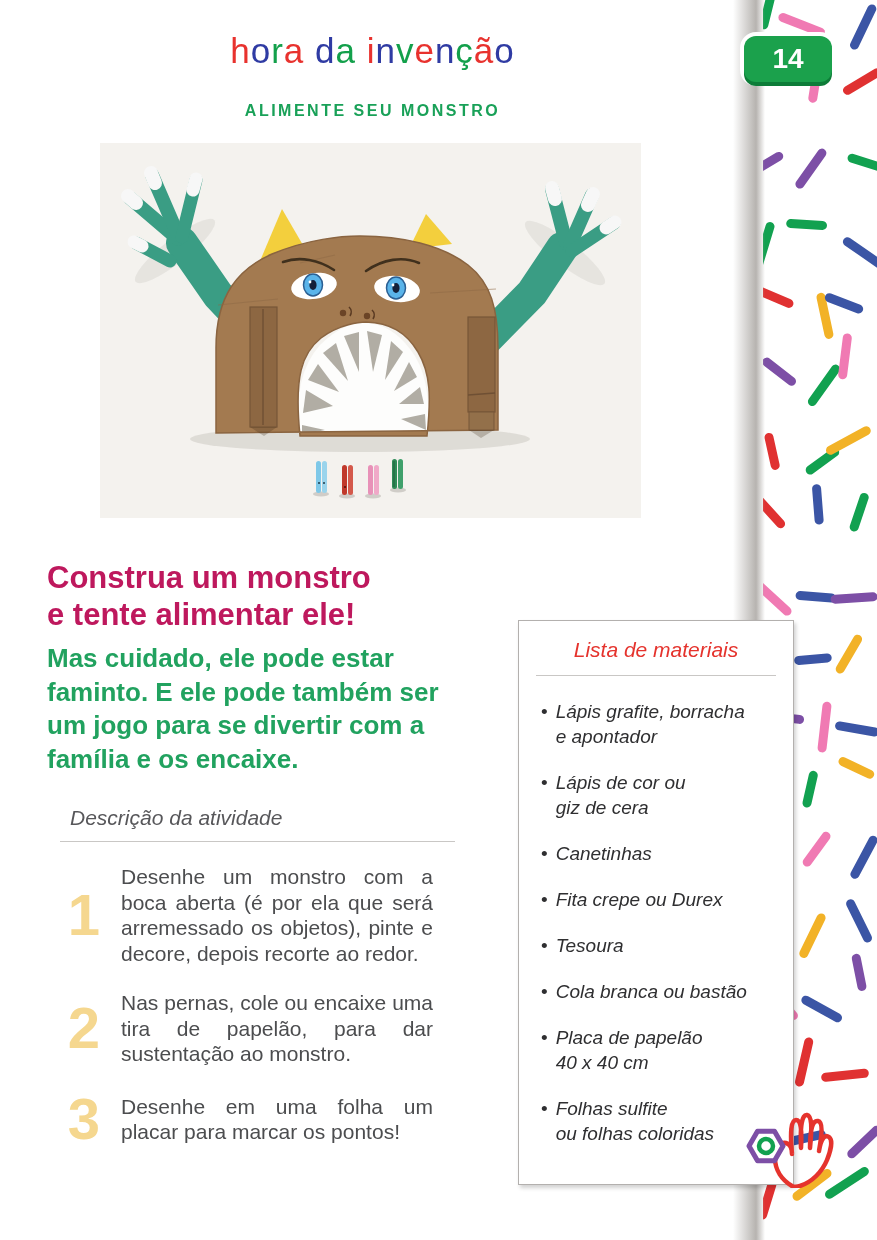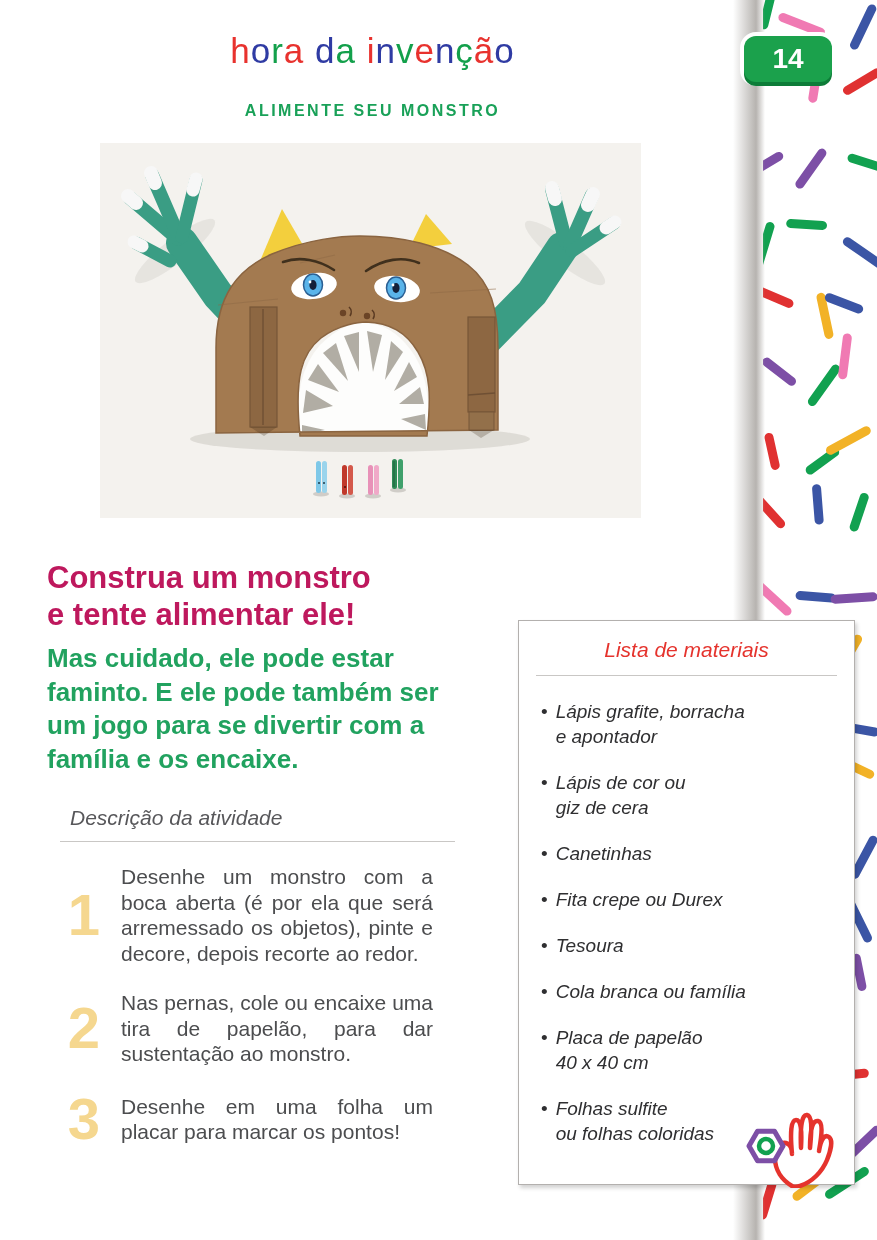--- a/index.html
+++ b/index.html
@@ -22,21 +22,21 @@
   
   .activity-title{position:absolute;left:64px;top:806px;font-size:21px;font-style:italic;color:#57575a;margin-left:6px;}
   .activity-divider{position:absolute;left:60px;top:841px;width:395px;height:1px;background:#c9c7c5;}
   .step{position:absolute;left:47px;width:392px;display:flex;align-items:center;}
   .step1{top:864px;}
   .step2{top:990px;}
   .step3{top:1090px;}
   .step-num{width:74px;text-align:center;font-size:58px;font-weight:800;color:#f5d78f;line-height:1;flex:none;}
   .step-text{font-size:21px;line-height:25.5px;color:#4c4d4f;text-align:justify;width:312px;}
   
-  .materials-box{position:absolute;left:518px;top:620px;width:337px;min-height:565px;box-sizing:border-box;
+  .materials-box{position:absolute;left:518px;top:620px;width:276px;min-height:565px;box-sizing:border-box;
     background:#ffffff;border:1px solid #b3b0ae;box-shadow:2px 3px 4px rgba(0,0,0,0.18);
     padding:17px 0 10px;z-index:5;}
   .materials-title{text-align:center;font-size:21px;font-style:italic;color:#e5332d;}
   .materials-divider{height:1px;background:#c9c7c5;margin:13px 17px 0;}
   .materials-list{padding:23px 8px 0 22px;}
   .materials-item{display:flex;font-size:19px;line-height:25px;color:#2f2f31;margin-bottom:21px;}
   .bullet{margin-right:8px;flex:none;}
   .materials-item-text{white-space:pre-line;font-style:italic;}
   
   .hand-icon{position:absolute;left:740px;top:1096px;width:100px;height:92px;z-index:6;}
@@ -291,21 +291,21 @@
     <div class="materials-item">
       <span class="bullet">•</span>
       <span class="materials-item-text">Fita crepe ou Durex</span>
     </div>
     <div class="materials-item">
       <span class="bullet">•</span>
       <span class="materials-item-text">Tesoura</span>
     </div>
     <div class="materials-item">
       <span class="bullet">•</span>
-      <span class="materials-item-text">Cola branca ou família</span>
+      <span class="materials-item-text">Cola branca ou bastão</span>
     </div>
     <div class="materials-item">
       <span class="bullet">•</span>
       <span class="materials-item-text">Placa de papelão
 40 x 40 cm</span>
     </div>
     <div class="materials-item">
       <span class="bullet">•</span>
       <span class="materials-item-text">Folhas sulfite
 ou folhas coloridas</span>

